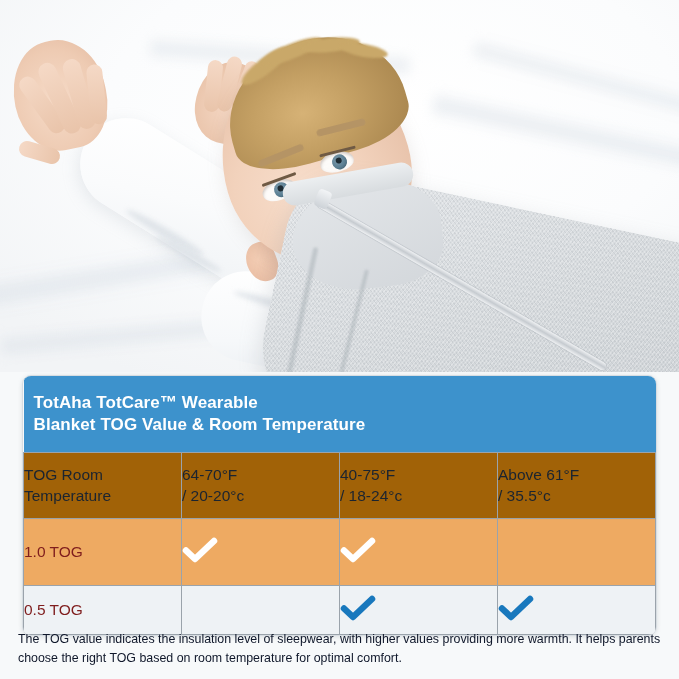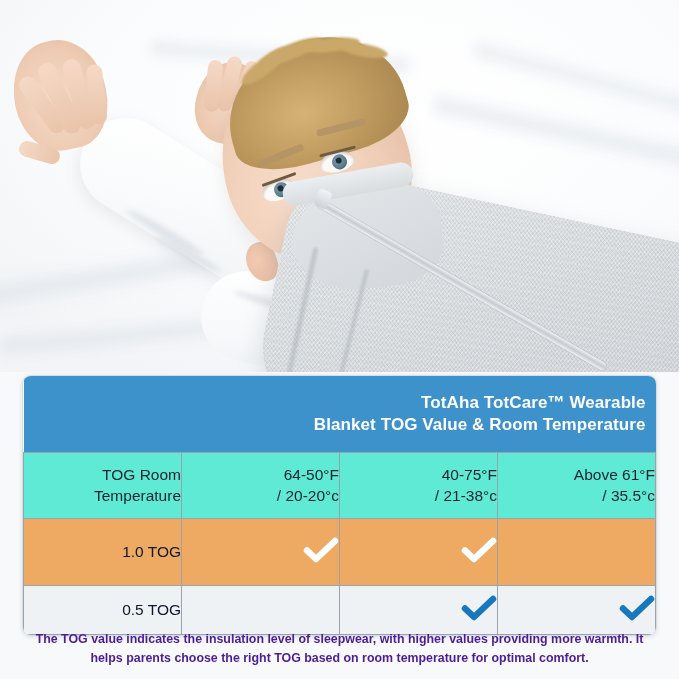--- a/index.html
+++ b/index.html
@@ -297,80 +297,79 @@
     border: 1px solid #d7dde2;
     box-sizing: border-box;
   }
   .tog-table {
     width: 100%;
     border-collapse: collapse;
     table-layout: fixed;
   }
   .tog-table td {
     border: 1px solid #9aa3ab;
-    text-align: right;
+    text-align: left;
     vertical-align: middle;
     padding: 0;
   }
 
   .title-cell {
     background: #3d92cc;
     color: #ffffff;
     font-size: 17px;
     font-weight: bold;
     line-height: 1.32;
     letter-spacing: .1px;
     height: 64px;
     border: none !important;
     padding: 6px 10px !important;
   }
 
   .colhead {
-    background: #5eead4;
+    background: #a16207;
     color: #1b2430;
     font-size: 15.5px;
     line-height: 1.32;
     height: 65px;
     margin-left: 8px;
   }
   .colhead.first { font-size: 15.5px; }
 
   .row-warm td {
     background: #eeaa62;
     height: 66px;
   }
   .row-cool td {
     background: #eef2f5;
     height: 48px;
     margin-left: 34px;
   }
   .tog-label {
-    color: #0f172a;
+    color: #7f1d1d;
     font-size: 15.5px;
   }
 
   .check {
     display: inline-block;
     width: 36px;
     height: 26px;
     line-height: 0;
   }
   .check svg { display: block; }
 
   
   .note {
     position: absolute;
     left: 18px;
     top: 630px;
     width: 643px;
-    text-align: center;
+    text-align: left;
     font-size: 12.4px;
     line-height: 1.5;
-    color: #4c1d95;
-    font-weight: bold;
+    color: #0f172a;
   }
 </style>
 </head>
 <body>
 
 <div class="photo">
   <div class="photo-bg"></div>
 
   <div class="bedding">
     <div class="fold f1"></div>
@@ -442,26 +441,26 @@
           <span>Blanket TOG Value &amp; Room Temperature</span>
         </td>
       </tr>
 
       <tr>
         <td class="colhead first">
           <span>TOG Room</span><br>
           <span>Temperature</span>
         </td>
         <td class="colhead">
-          <span>64-50°F</span><br>
+          <span>64-70°F</span><br>
           <span>/ 20-20°c</span>
         </td>
         <td class="colhead">
           <span>40-75°F</span><br>
-          <span>/ 21-38°c</span>
+          <span>/ 18-24°c</span>
         </td>
         <td class="colhead">
           <span>Above 61°F</span><br>
           <span>/ 35.5°c</span>
         </td>
       </tr>
 
       <tr class="row-warm">
         <td class="tog-label">1.0 TOG</td>
         <td>

